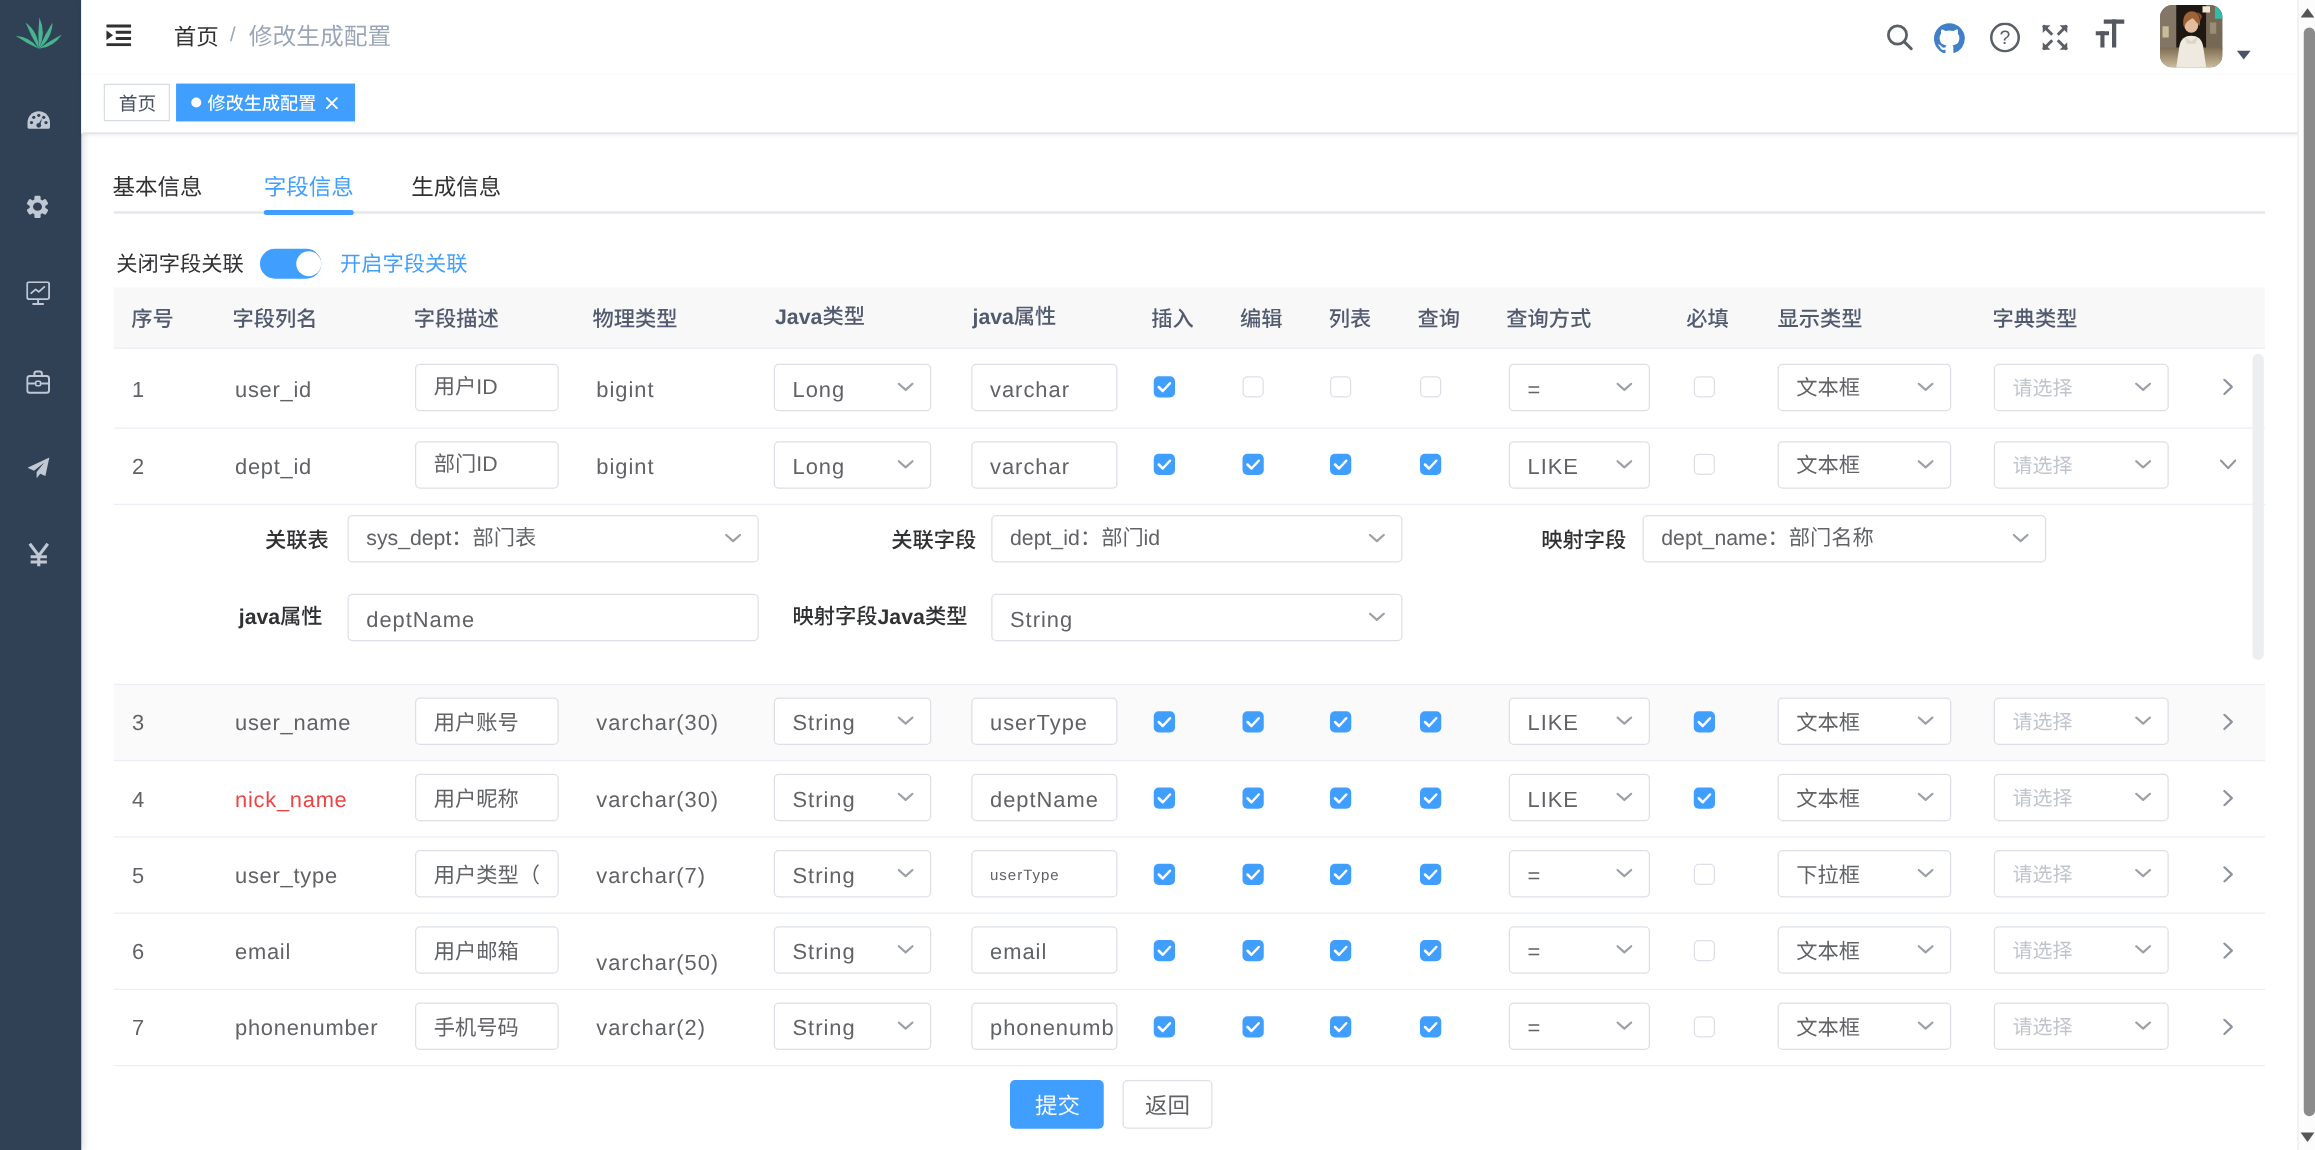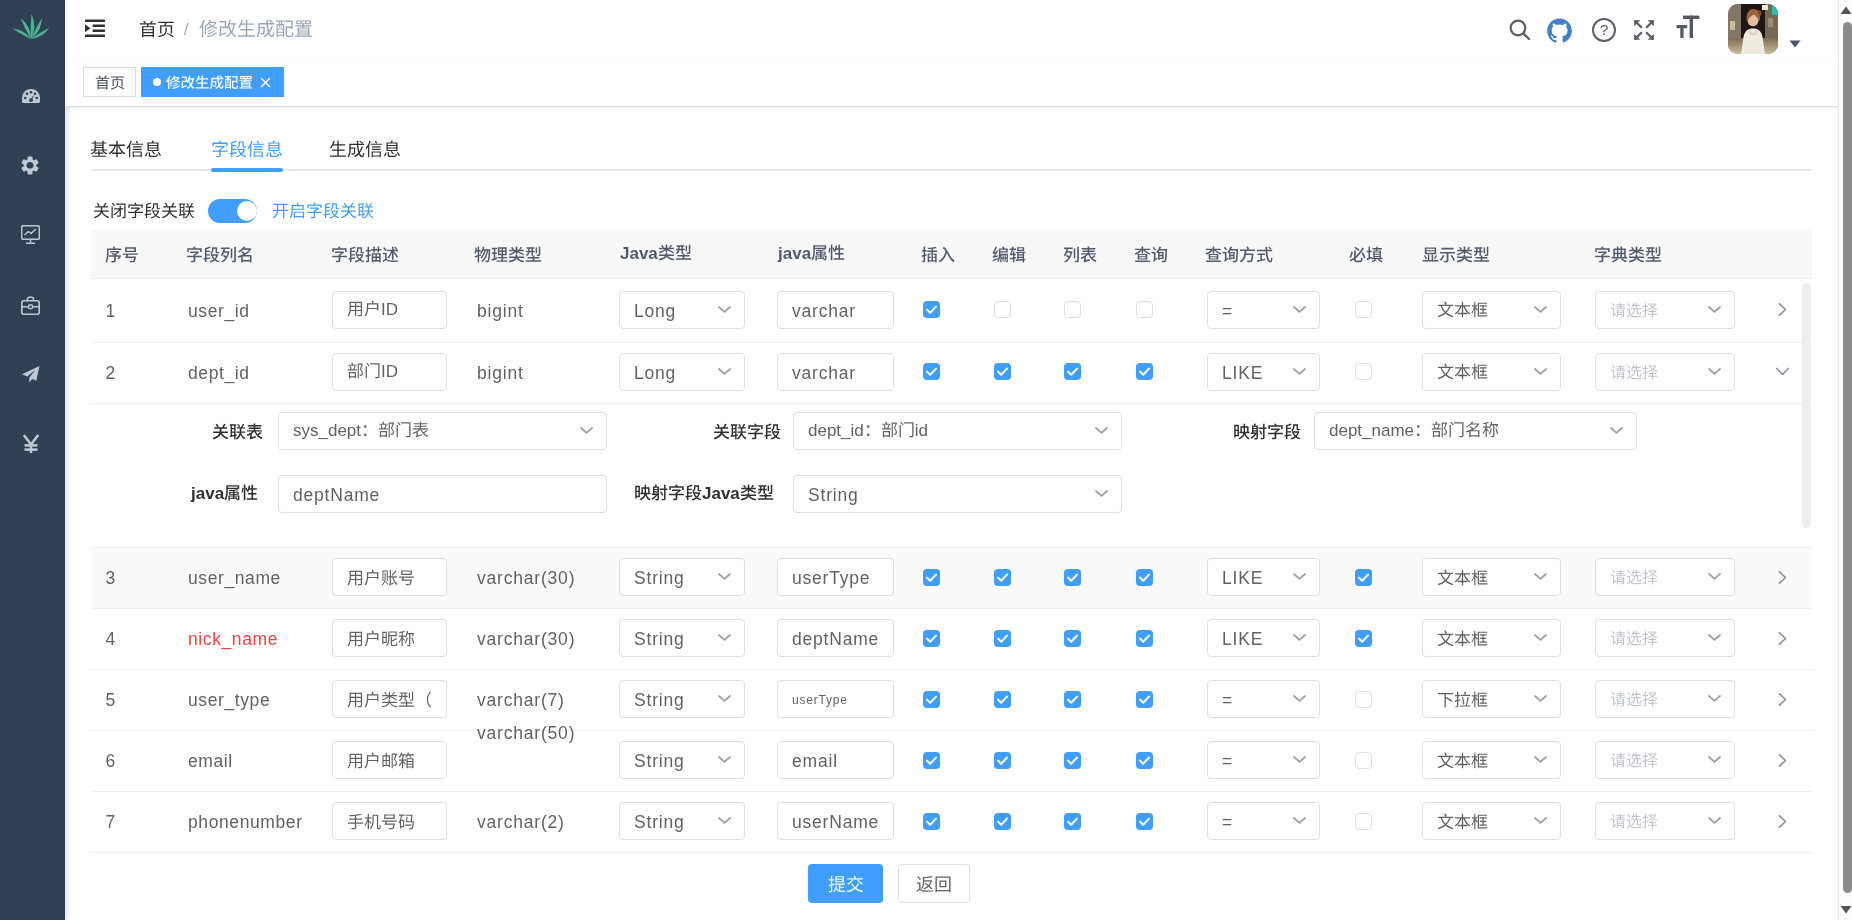--- a/index.html
+++ b/index.html
@@ -654,21 +654,21 @@
     </svg>
     <div style="position:absolute;left:105.5px;top:760px;font-size:17.5px;line-height:0;font-weight:normal;color:#606266;white-space:nowrap;"><span style="vertical-align:middle">6</span></div>
     <div style="position:absolute;left:188px;top:760px;font-size:17.5px;line-height:0;font-weight:normal;color:#606266;white-space:nowrap;letter-spacing:0.6px;"><span style="vertical-align:middle">email</span></div>
     <div style="position:absolute;left:332px;top:741.0px;width:115px;height:38px;background:#fff;border:1px solid #dcdfe6;border-radius:4px;box-sizing:border-box;overflow:hidden"></div>
     <div style="position:absolute;left:347px;top:751.5px;line-height:0"><svg style="vertical-align:-0.12em;" width="68" height="17" viewBox="0 -880 4000 1000" fill="#606266">
         <use href="#r7528"></use>
         <use href="#r6237" x="1000"></use>
         <use href="#r90ae" x="2000"></use>
         <use href="#r7bb1" x="3000"></use>
       </svg></div>
-    <div style="position:absolute;left:477px;top:732px;font-size:17.5px;line-height:0;font-weight:normal;color:#606266;white-space:nowrap;letter-spacing:0.8px;"><span style="vertical-align:middle">varchar(50)</span></div>
+    <div style="position:absolute;left:477px;top:769px;font-size:17.5px;line-height:0;font-weight:normal;color:#606266;white-space:nowrap;letter-spacing:0.8px;"><span style="vertical-align:middle">varchar(50)</span></div>
     <div style="position:absolute;left:619px;top:741.0px;width:126px;height:38px;background:#fff;border:1px solid #dcdfe6;border-radius:4px;box-sizing:border-box"></div>
     <div style="position:absolute;left:634px;top:760px;font-size:17.5px;line-height:0;font-weight:normal;color:#606266;white-space:nowrap;letter-spacing:0.8px;"><span style="vertical-align:middle">String</span></div>
     <svg style="position:absolute;left:717.5px;top:756.075px" width="13" height="7.85" viewBox="0 0 13 7.85">
       <path d="M1 1 L6.5 5.85 L12 1" fill="none" stroke="#9ca0a8" stroke-width="1.8" stroke-linecap="round" stroke-linejoin="round"></path>
     </svg>
     <div style="position:absolute;left:777px;top:741.0px;width:117px;height:38px;background:#fff;border:1px solid #dcdfe6;border-radius:4px;box-sizing:border-box;overflow:hidden"></div>
     <div style="position:absolute;left:792px;top:760px;font-size:17.5px;line-height:0;font-weight:normal;color:#606266;white-space:nowrap;letter-spacing:0.8px;"><span style="vertical-align:middle">email</span></div>
     <div style="position:absolute;left:922.5px;top:751.5px;width:17px;height:17px;background:#409eff;border-radius:4px"></div>
     <svg style="position:absolute;left:922.5px;top:751.5px" width="17" height="17" viewBox="0 0 17 17">
       <path d="M4 8.6 L7.2 11.8 L13 5.6" fill="none" stroke="#fff" stroke-width="2" stroke-linecap="round" stroke-linejoin="round"></path>
@@ -721,21 +721,21 @@
         <use href="#r53f7" x="2000"></use>
         <use href="#r7801" x="3000"></use>
       </svg></div>
     <div style="position:absolute;left:477px;top:821px;font-size:17.5px;line-height:0;font-weight:normal;color:#606266;white-space:nowrap;letter-spacing:0.8px;"><span style="vertical-align:middle">varchar(2)</span></div>
     <div style="position:absolute;left:619px;top:802.0px;width:126px;height:38px;background:#fff;border:1px solid #dcdfe6;border-radius:4px;box-sizing:border-box"></div>
     <div style="position:absolute;left:634px;top:821px;font-size:17.5px;line-height:0;font-weight:normal;color:#606266;white-space:nowrap;letter-spacing:0.8px;"><span style="vertical-align:middle">String</span></div>
     <svg style="position:absolute;left:717.5px;top:817.075px" width="13" height="7.85" viewBox="0 0 13 7.85">
       <path d="M1 1 L6.5 5.85 L12 1" fill="none" stroke="#9ca0a8" stroke-width="1.8" stroke-linecap="round" stroke-linejoin="round"></path>
     </svg>
     <div style="position:absolute;left:777px;top:802.0px;width:117px;height:38px;background:#fff;border:1px solid #dcdfe6;border-radius:4px;box-sizing:border-box;overflow:hidden"></div>
-    <div style="position:absolute;left:792px;top:821px;font-size:17.5px;line-height:0;font-weight:normal;color:#606266;white-space:nowrap;letter-spacing:0.8px;"><span style="vertical-align:middle">userName</span></div>
+    <div style="position:absolute;left:792px;top:821px;font-size:17.5px;line-height:0;font-weight:normal;color:#606266;white-space:nowrap;letter-spacing:0.8px;"><span style="vertical-align:middle">phonenumb</span></div>
     <div style="position:absolute;left:922.5px;top:812.5px;width:17px;height:17px;background:#409eff;border-radius:4px"></div>
     <svg style="position:absolute;left:922.5px;top:812.5px" width="17" height="17" viewBox="0 0 17 17">
       <path d="M4 8.6 L7.2 11.8 L13 5.6" fill="none" stroke="#fff" stroke-width="2" stroke-linecap="round" stroke-linejoin="round"></path>
     </svg>
     <div style="position:absolute;left:993.5px;top:812.5px;width:17px;height:17px;background:#409eff;border-radius:4px"></div>
     <svg style="position:absolute;left:993.5px;top:812.5px" width="17" height="17" viewBox="0 0 17 17">
       <path d="M4 8.6 L7.2 11.8 L13 5.6" fill="none" stroke="#fff" stroke-width="2" stroke-linecap="round" stroke-linejoin="round"></path>
     </svg>
     <div style="position:absolute;left:1064.0px;top:812.5px;width:17px;height:17px;background:#409eff;border-radius:4px"></div>
     <svg style="position:absolute;left:1064.0px;top:812.5px" width="17" height="17" viewBox="0 0 17 17">

